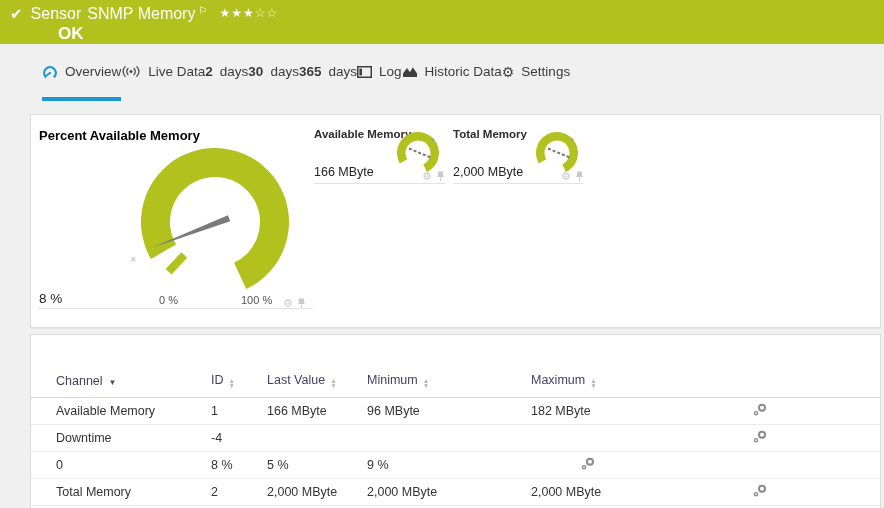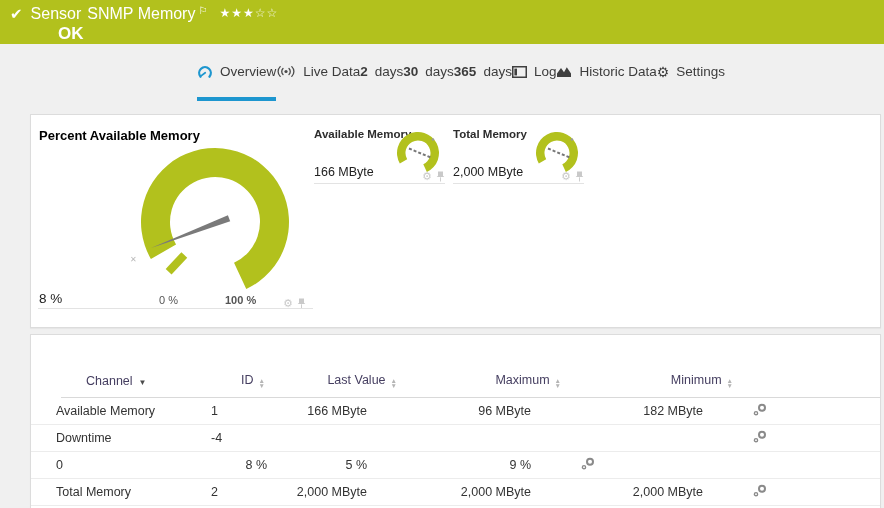--- a/index.html
+++ b/index.html
@@ -11,58 +11,58 @@
   .titleline { display:flex; align-items:baseline; white-space:nowrap; }
   .check { font-size:15px; font-weight:bold; margin-right:8px; }
   .kind { font-size:16px; margin-right:6px; }
   .sensorname { font-size:16px;text-align:right; }
   .flag { font-size:10px; vertical-align:super; position:relative; top:-5px; margin-left:3px; }
   .stars { margin-left:12px; font-size:12px; letter-spacing:1px; position:relative; top:-2px; }
   .stars .dim { opacity:.85; }
   .statusline { font-size:17px; font-weight:bold; margin:1px 0 0 48px; }
 
   
-  .tabs { display:flex; justify-content:center; height:57px; padding:0 4px 0 42px; }
+  .tabs { display:flex; justify-content:flex-start; height:57px; padding:0 4px 0 42px; }
   .tab { display:flex; align-items:center; gap:7px; font-size:13.5px; color:#3c3c3c;
          border-bottom:4px solid transparent; padding-top:2px; cursor:pointer; }
   .tab.active { border-bottom-color:#1d96cf; }
   .tab .num { font-weight:bold; }
   .tab svg { display:block; }
   .gearchar { font-size:14px; color:#3f3f3f; line-height:1; }
 
   
   .panel { background:#fff; border:1px solid #dcdcdc; margin-left:30px; width:851px; box-shadow:0 1px 1px rgba(0,0,0,.04); }
   .panel1 { position:relative; margin-top:13px; height:214px; }
   .panel2 { margin-top:6px; height:200px; padding-top:26px; }
 
   
   .g-title { position:absolute; left:8px; top:13px; font-size:13px; font-weight:bold; color:#000000; }
   .biggauge { position:absolute; left:0; top:0; }
   .g-value { position:absolute; left:8px; top:176px; font-size:13.5px; color:#222; }
   .g-min  { position:absolute; left:128px; top:179px; font-size:11px; color:#555; }
-  .g-max  { position:absolute; left:194px; top:179px; font-size:11px; color:#555;font-weight:bold; }
+  .g-max  { position:absolute; left:210px; top:179px; font-size:11px; color:#555; }
   .cell-icons { position:absolute; display:flex; gap:4px; align-items:center; color:#c9c9c9; }
   .cell-icons .gi { font-size:11px; line-height:1; color:#c9c9c9; cursor:pointer; }
   .big-icons { left:252px; top:183px; }
   .big-rule { position:absolute; left:7px; top:193px; width:275px; border-bottom:1px solid #e3e3e3; }
 
   .minicell { position:absolute; top:12px; width:131px; height:57px; border-bottom:1px solid #e3e3e3; }
   .mini1 { left:283px; } .mini2 { left:422px; }
   .m-title { position:absolute; left:0; top:1px; font-size:11.5px; font-weight:bold; color:#2d2d2d; white-space:nowrap; }
   .m-value { position:absolute; left:0; top:38px; font-size:12.5px; color:#222; white-space:nowrap; }
   .minigauge { position:absolute; left:81px; top:4px; }
   .mini-icons { left:108px; top:44px; }
 
   
   .trow { display:grid; grid-template-columns:155px 56px 100px 164px 172px 1fr; padding-left:25px; align-items:center; }
   .thead { height:37px; align-items:end; padding-bottom:9px; border-bottom:1px solid #d9d9d9;
-           font-size:12.5px; color:#453e60;margin-left:30px; }
+           font-size:12.5px; color:#453e60; }
   .thead .hcell { cursor:pointer; white-space:nowrap; }
   .drow { height:27px; font-size:12.5px; color:#333; border-bottom:1px solid #ececec; }
-  .c-r { text-align:right; }
+  .c-r { }
   .sorter { display:inline-flex; flex-direction:column; font-size:6.5px; line-height:5px;
             color:#b5b5b5; margin-left:5px; vertical-align:1px; }
   .sortdown { font-size:8px; color:#4a4a4a; margin-left:6px; }
   .rowgear { margin-left:50px; cursor:pointer; display:inline-block; }
   .ellip { white-space:nowrap; overflow:hidden; }
 </style>
 </head>
 <body>
 
 <div class="topbar">
@@ -184,25 +184,25 @@
   <div class="trow thead">
     <div class="hcell"><span>Channel</span><span class="sortdown">▼</span></div>
     <div class="hcell"><span>ID</span><span class="sorter">
           <span>▲</span>
           <span>▼</span>
         </span></div>
     <div class="hcell c-r"><span>Last Value</span><span class="sorter">
           <span>▲</span>
           <span>▼</span>
         </span></div>
+    <div class="hcell c-r"><span>Minimum</span><span class="sorter">
+          <span>▲</span>
+          <span>▼</span>
+        </span></div>
     <div class="hcell c-r"><span>Maximum</span><span class="sorter">
-          <span>▲</span>
-          <span>▼</span>
-        </span></div>
-    <div class="hcell c-r"><span>Minimum</span><span class="sorter">
           <span>▲</span>
           <span>▼</span>
         </span></div>
     <div></div>
   </div>
 
   <div class="trow drow">
     <div class="ellip">Available Memory</div>
     <div>1</div>
     <div class="c-r">166 MByte</div>

